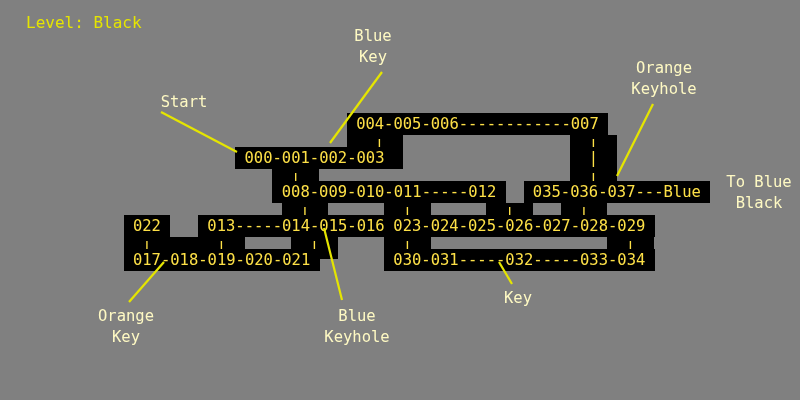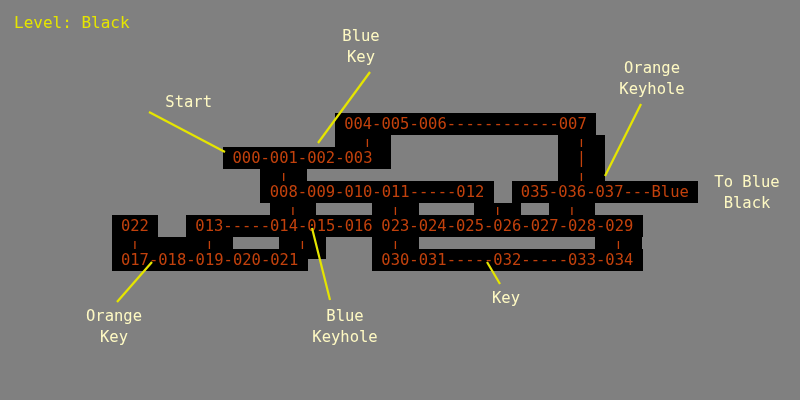--- a/index.html
+++ b/index.html
@@ -3,21 +3,21 @@
 <meta charset="utf-8">
 <style>
   html,body{margin:0;padding:0;}
   body{
     width:800px;height:400px;
     background:#808080;
     font-family:"DejaVu Sans Mono","Liberation Mono",monospace;
     overflow:hidden;
     position:relative;
   }
-  #stage{position:absolute;left:0;top:0;width:660px;height:400px;border-radius:12px;}
+  #stage{position:absolute;left:12px;top:0;width:660px;height:400px;border-radius:12px;}
 
   
   #map{
     position:absolute;
     left:0px; top:0px;
     width:800px; height:400px;
     font-family:"DejaVu Sans Mono","Liberation Mono",monospace;
     font-size:15.5px;
     line-height:22px;
     letter-spacing:0px;
@@ -25,21 +25,21 @@
     color:#e8e8e8;
   }
   #map .ln{
     position:absolute;
     left:0;
     white-space:pre;
     height:22px;
   }
   #map .seg{
     background:#000000;
-    color:#c2410c;
+    color:#fde047;
     display:inline;
   }
 
   
   .lbl{
     position:absolute;
     color:#fef9c3;
     font-family:"DejaVu Sans Mono","Liberation Mono",monospace;
     font-size:15.5px;
     line-height:21px;
@@ -73,21 +73,21 @@
   <svg id="leaders" viewBox="0 0 800 400">
       <line x1="149" y1="112" x2="225" y2="152" stroke="#e5e500" stroke-width="2.2"></line>
       <line x1="370" y1="72" x2="318" y2="143" stroke="#e5e500" stroke-width="2.2"></line>
       <line x1="641" y1="104" x2="605" y2="176" stroke="#e5e500" stroke-width="2.2"></line>
       <line x1="117" y1="302" x2="152" y2="262" stroke="#e5e500" stroke-width="2.2"></line>
       <line x1="330" y1="300" x2="312" y2="228" stroke="#e5e500" stroke-width="2.2"></line>
       <line x1="500" y1="284" x2="487" y2="262" stroke="#e5e500" stroke-width="2.2"></line>
     </svg>
 
   <div id="labels">
-      <div class="lbl" style="left: 132px; top: 92px; width: 80px; text-align: right;"><div>Start</div></div>
+      <div class="lbl" style="left: 132px; top: 92px; width: 80px; text-align: center;"><div>Start</div></div>
       <div class="lbl c" style="left: 330px; top: 26px; width: 62px; text-align: center;"><div>Blue</div><div>Key</div></div>
       <div class="lbl c" style="left: 602px; top: 58px; width: 100px; text-align: center;"><div>Orange</div><div>Keyhole</div></div>
       <div class="lbl c" style="left: 700px; top: 172px; width: 94px; text-align: center;"><div>To Blue</div><div>Black</div></div>
       <div class="lbl c" style="left: 74px; top: 306px; width: 80px; text-align: center;"><div>Orange</div><div>Key</div></div>
       <div class="lbl c" style="left: 300px; top: 306px; width: 90px; text-align: center;"><div>Blue</div><div>Keyhole</div></div>
       <div class="lbl c" style="left: 475px; top: 288px; width: 62px; text-align: center;"><div>Key</div></div>
     </div>
 
 </div>
 

